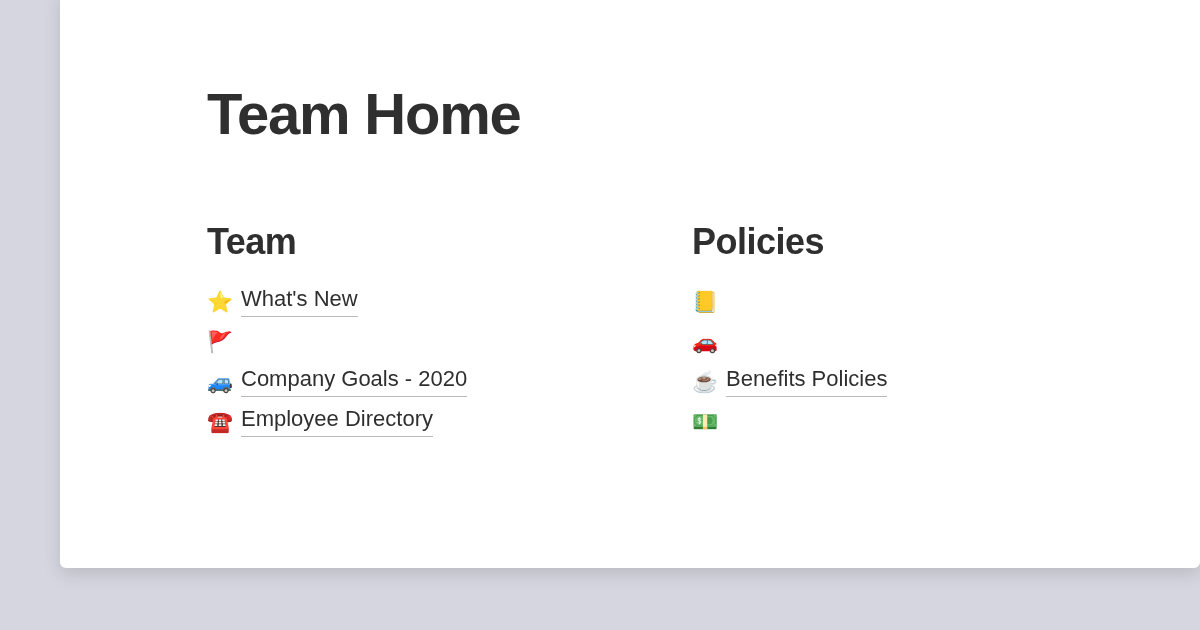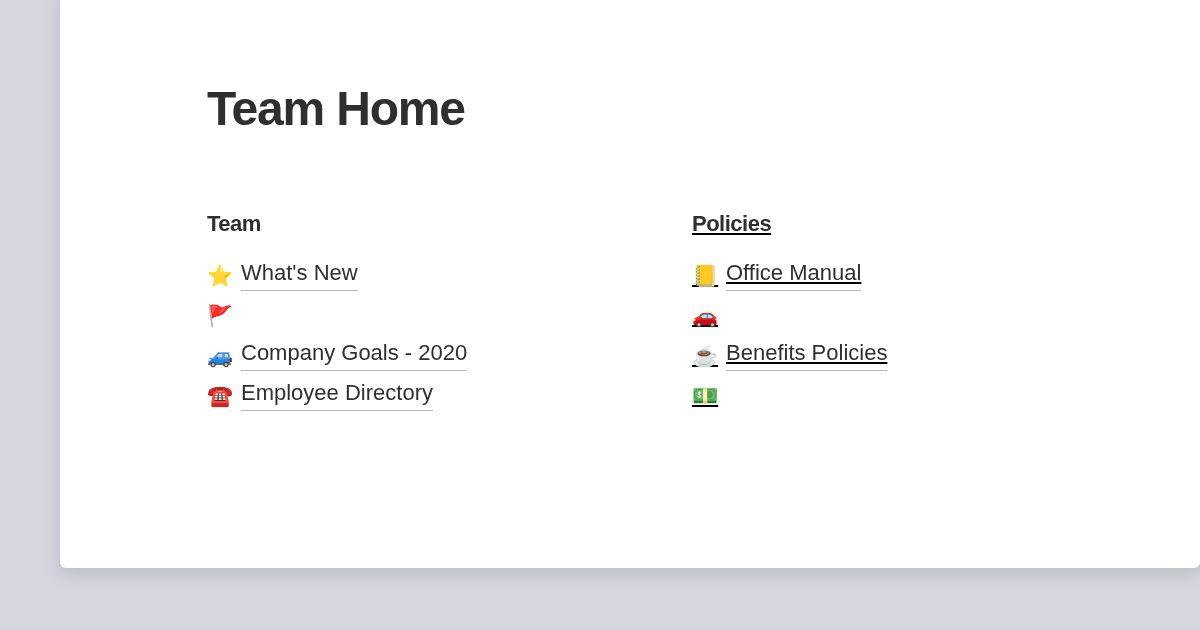--- a/index.html
+++ b/index.html
@@ -26,45 +26,44 @@
   }
 
   #page-inner {
     position: absolute;
     left: 147px;
     top: 95px;
     width: 900px;
   }
 
   #page-title {
-    font-size: 48px;
+    font-size: 58px;
     font-weight: bold;
     color: #2f2f2f;
     letter-spacing: -1.2px;
     line-height: 1;
     margin: 0 0 78px 0;
   }
 
   #columns {
     display: flex;
     flex-direction: row;
     align-items: flex-start;
   }
 
   .column {
     width: 440px;
   }
 
   .column + .column {
     margin-left: 70px;
-    text-decoration: underline;
   }
 
   .column-heading {
-    font-size: 22px;
+    font-size: 36px;
     font-weight: bold;
     color: #2f2f2f;
     letter-spacing: -0.5px;
     margin: 0 0 18px 0;
   }
 
   .link-row {
     display: flex;
     align-items: center;
     height: 40px;
@@ -120,21 +119,20 @@
           <span class="link-emoji">☎️</span>
           <a class="link-text">Employee Directory</a>
         </div>
       </div>
 
       <div class="column">
         <h2 class="column-heading">Policies</h2>
 
         <div class="link-row">
           <span class="link-emoji">📒</span>
-          <a class="link-text">Office Manual</a>
         </div>
 
         <div class="link-row">
           <span class="link-emoji">🚗</span>
         </div>
 
         <div class="link-row">
           <span class="link-emoji">☕</span>
           <a class="link-text">Benefits Policies</a>
         </div>

